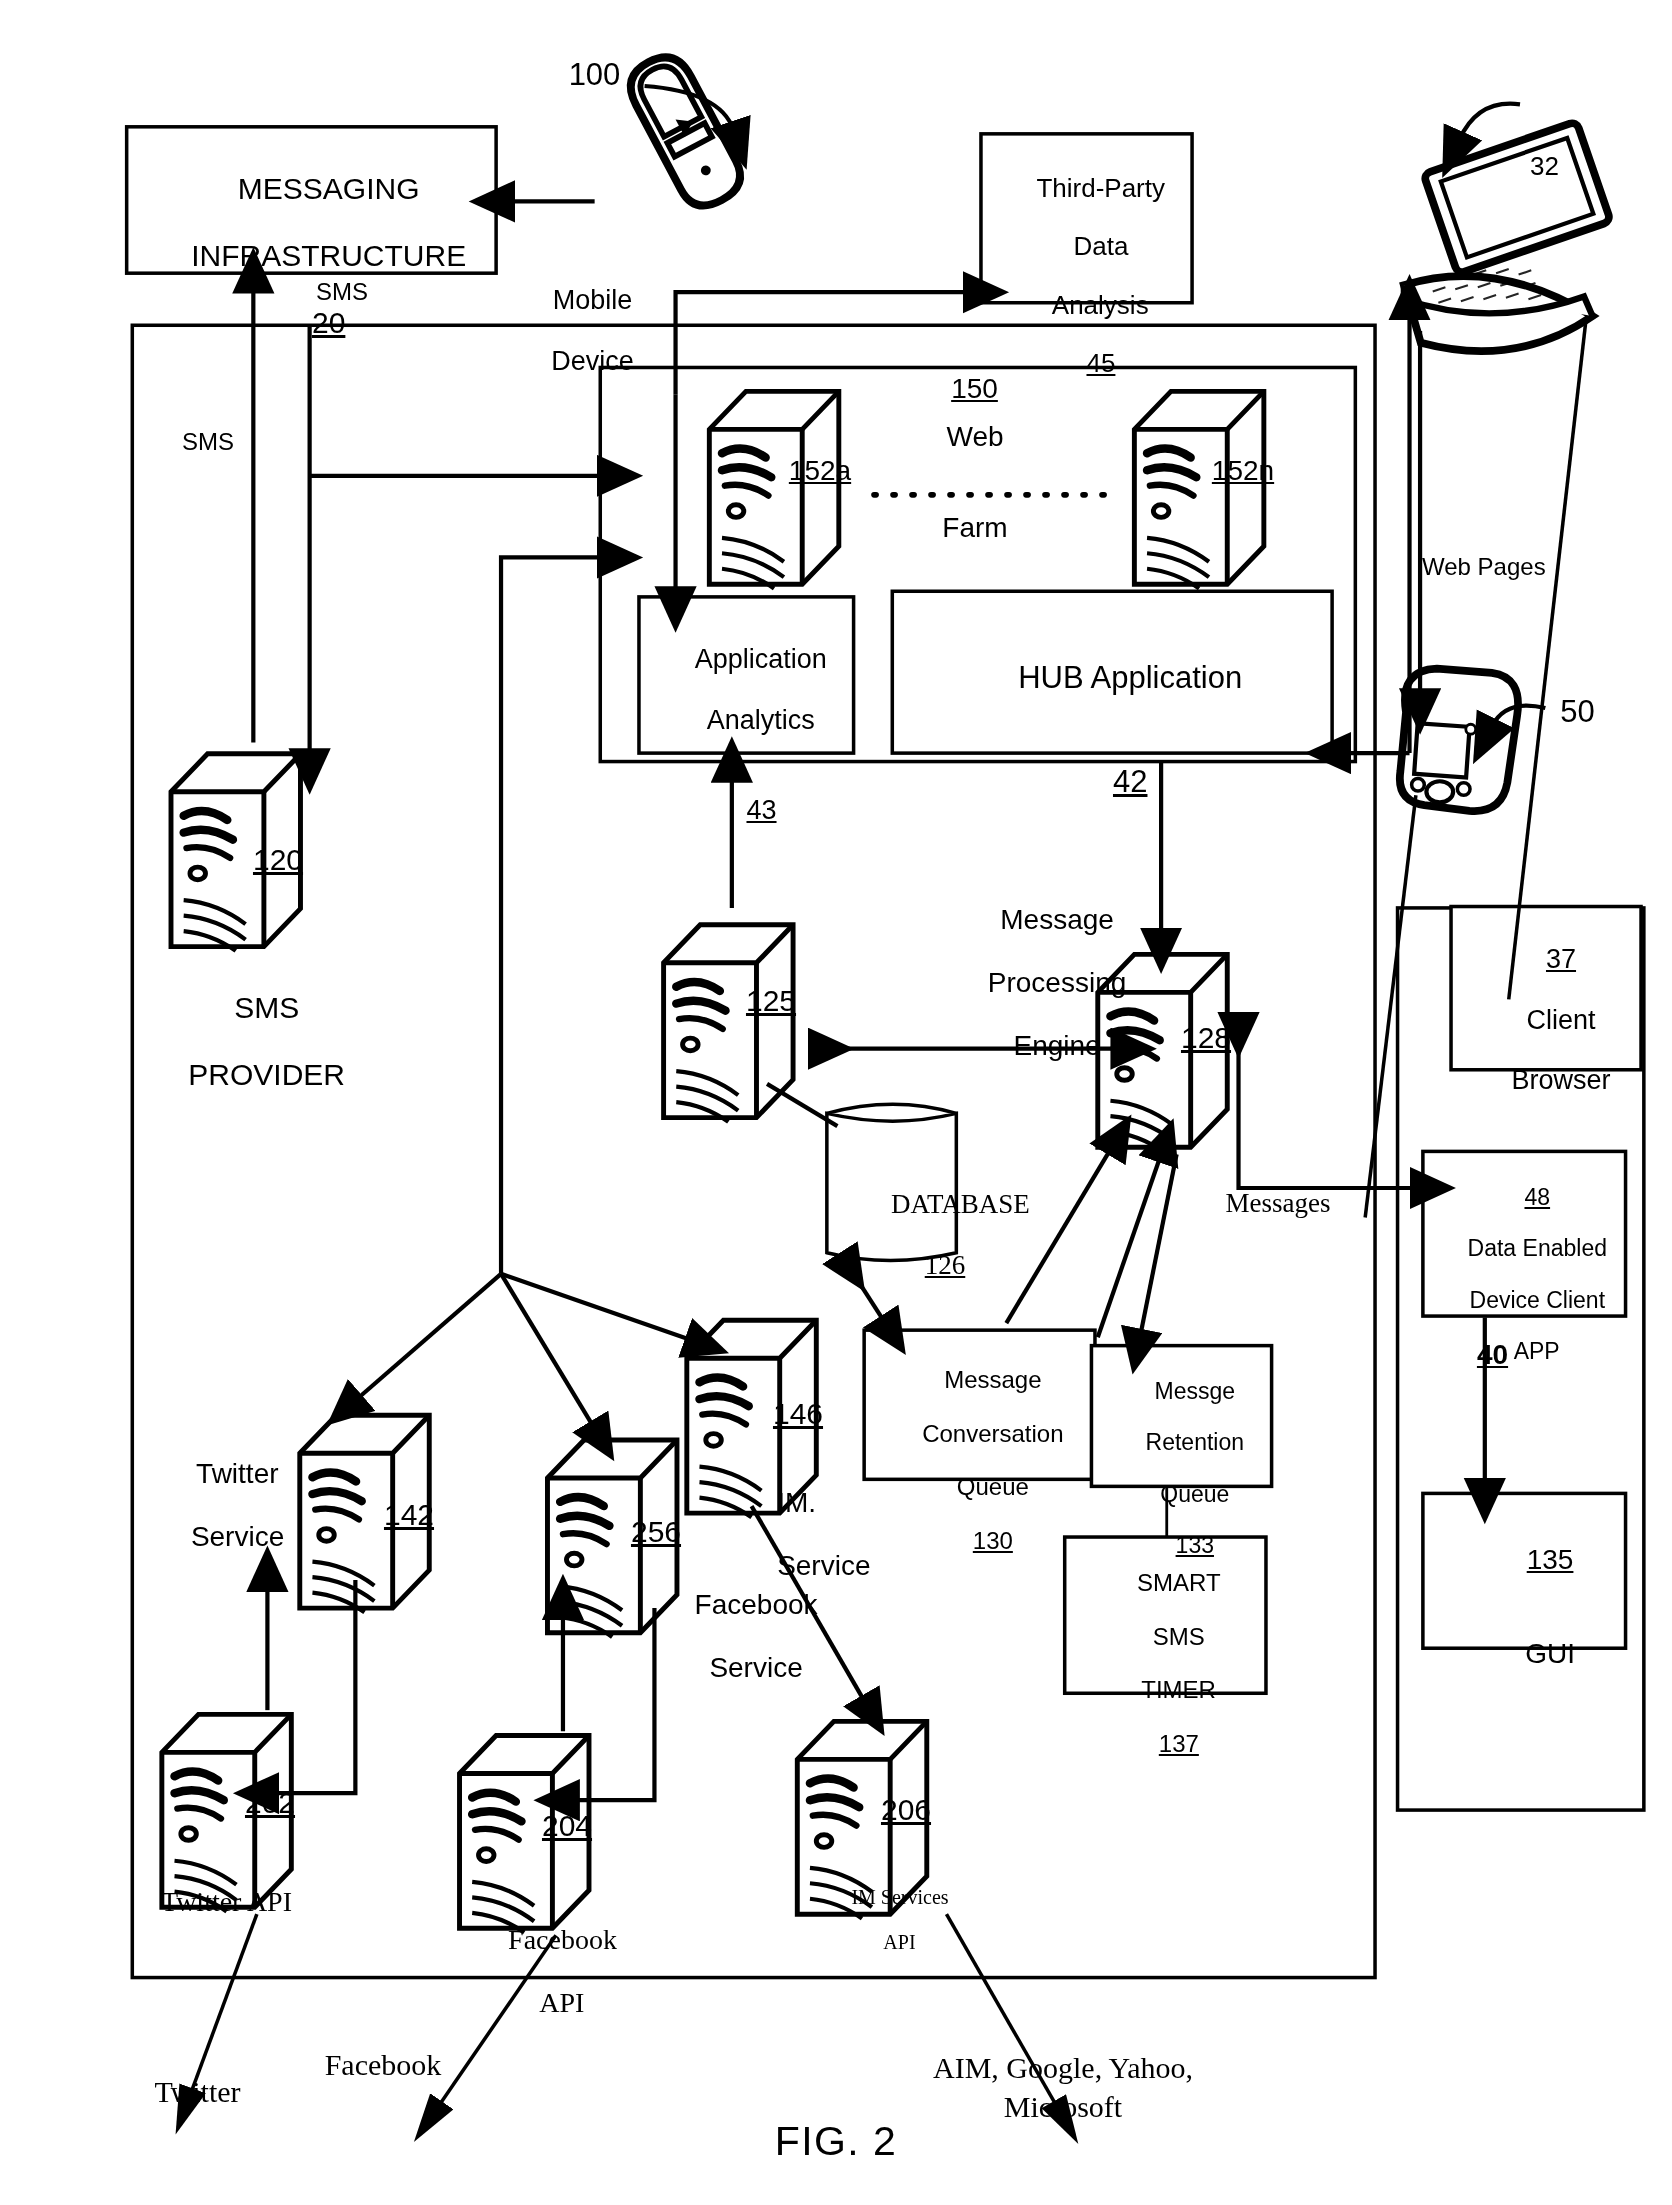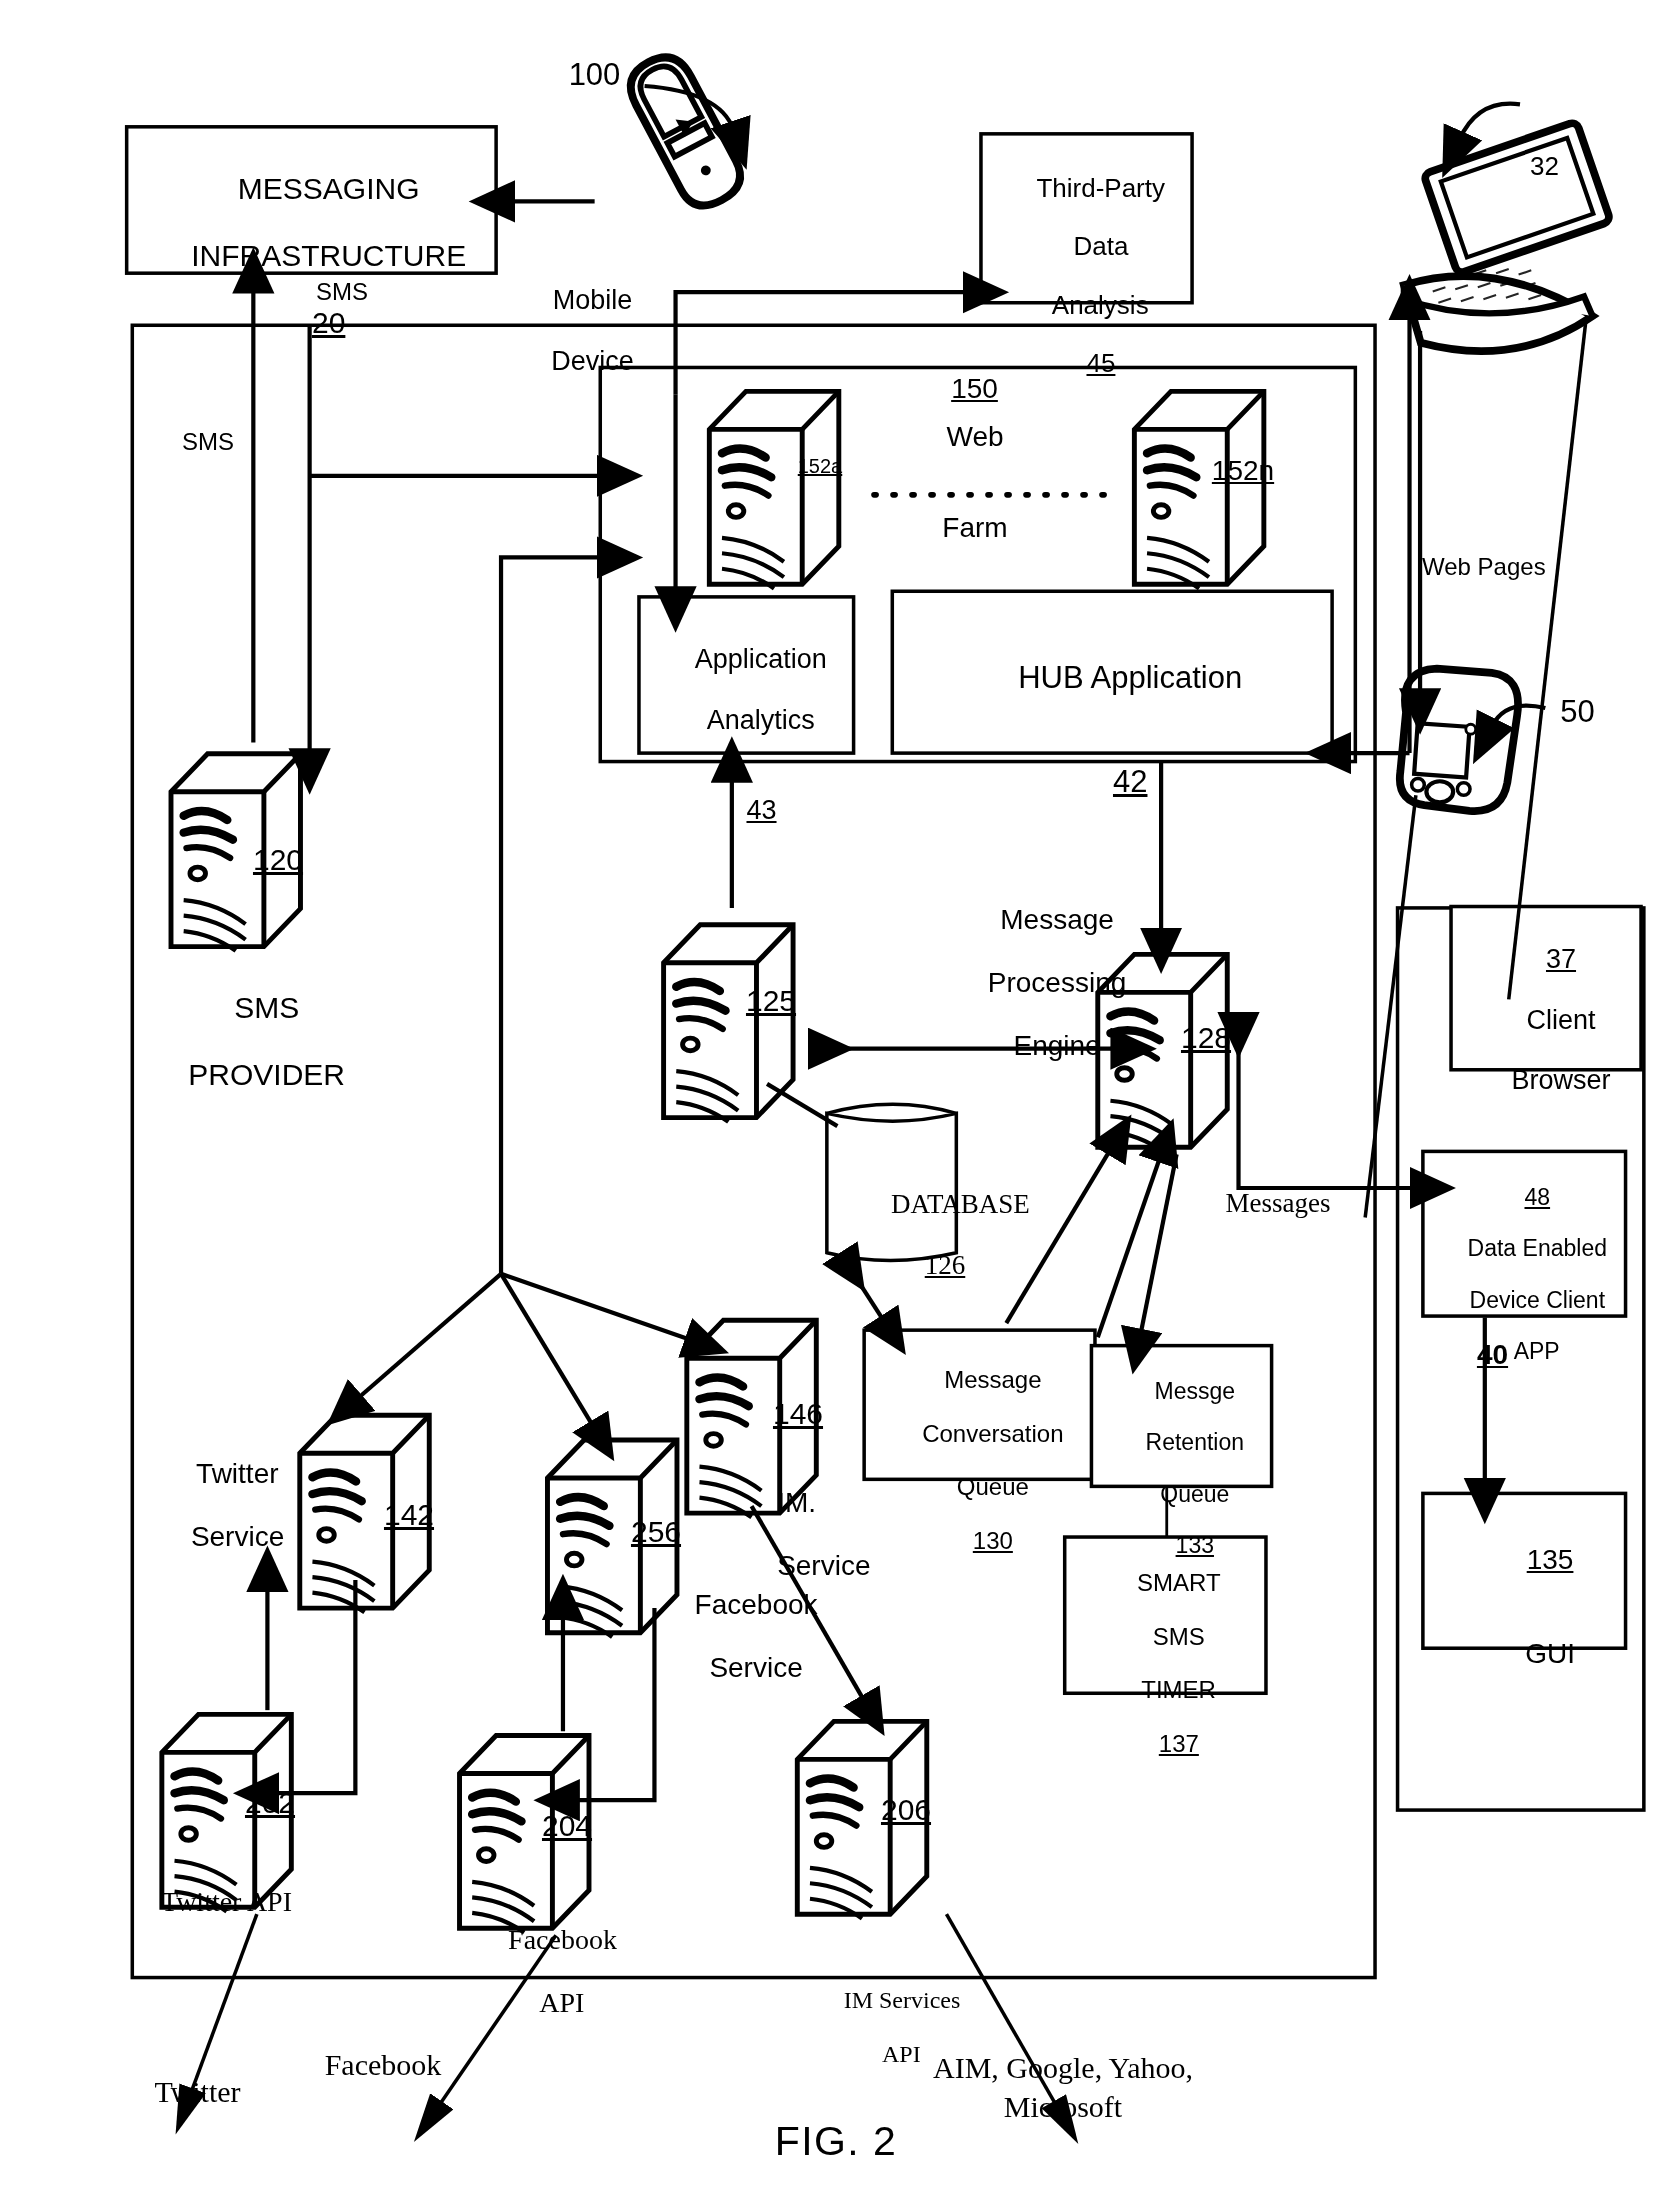--- a/index.html
+++ b/index.html
@@ -208,21 +208,21 @@
     <span class="u">45</span>
   </div>
 
   <div class="lbl" style="left:1513px;top:152px;width:63px;font-size:26px;text-align:center;">32</div>
 
   <div class="lbl" style="left:1546px;top:695px;width:63px;font-size:31px;">50</div>
 
   <div class="lbl u" style="left:936px;top:373px;width:77px;font-size:28px;">150</div>
   <div class="lbl" style="left:929px;top:421px;width:92px;font-size:28px;">Web</div>
   <div class="lbl" style="left:929px;top:512px;width:92px;font-size:28px;">Farm</div>
-  <div class="lbl u" style="left:774px;top:455px;width:92px;font-size:20px;">152a</div>
+  <div class="lbl u" style="left:774px;top:455px;width:92px;font-size:28px;">152a</div>
   <div class="lbl u" style="left:1197px;top:455px;width:92px;font-size:28px;">152n</div>
 
   <div class="lbl" style="left:639px;top:614px;width:215px;font-size:27px;">
     <span>Application</span><br>
     <span>Analytics</span><br><br>
     <span class="u">43</span>
   </div>
 
   <div class="lbl" style="left:893px;top:626px;width:440px;font-size:31px;">
     <span>HUB Application</span><br><br>
@@ -318,21 +318,21 @@
   <div class="lbl u" style="left:224px;top:1786px;width:92px;font-size:30px;">202</div>
   <div class="lbl serif" style="left:121px;top:1886px;width:211px;font-size:28px;">Twitter API</div>
 
   <div class="lbl u" style="left:521px;top:1809px;width:92px;font-size:30px;">204</div>
   <div class="lbl serif" style="left:443px;top:1893px;width:211px;font-size:28px;">
     <span>Facebook</span><br>
     <span>API</span>
   </div>
 
   <div class="lbl u" style="left:860px;top:1793px;width:92px;font-size:30px;">206</div>
-  <div class="lbl serif" style="left:774px;top:1960px;width:232px;font-size:24px;">
+  <div class="lbl serif" style="left:774px;top:1864px;width:232px;font-size:20px;">
     <span>IM Services</span><br>
     <span>API</span>
   </div>
 
   <div class="lbl serif" style="left:106px;top:2075px;width:183px;font-size:30px;">Twitter</div>
   <div class="lbl serif" style="left:267px;top:2048px;width:232px;font-size:30px;">Facebook</div>
   <div class="lbl serif" style="left:866px;top:2048px;width:394px;font-size:30px;line-height:1.3;">AIM, Google, Yahoo,
 Microsoft</div>
 
   <div class="lbl" style="left:660px;top:2119px;width:352px;font-size:41px;letter-spacing:1.4px;">FIG. 2</div>

